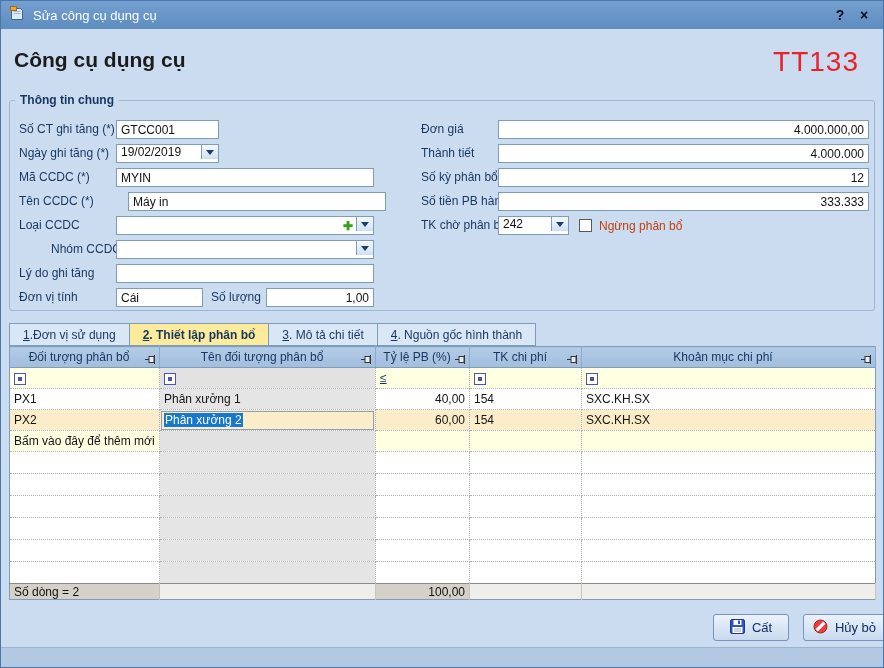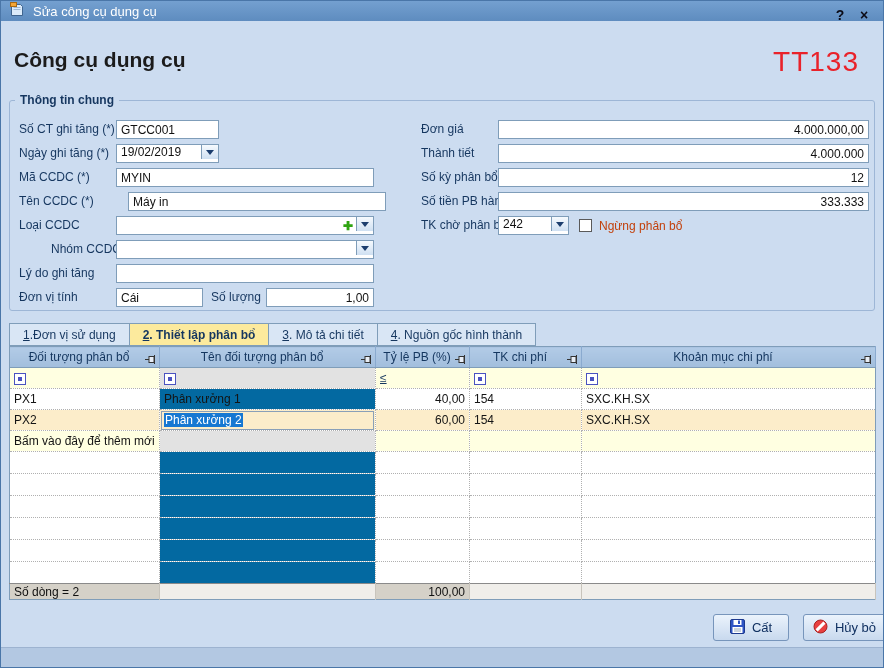--- a/index.html
+++ b/index.html
@@ -3,21 +3,21 @@
 <meta charset="utf-8">
 <style>
   html,body{margin:0;padding:0;background:#8aa7c8;}
   *{box-sizing:border-box;}
   .window{
     position:relative;width:884px;height:668px;overflow:hidden;
     background:#ccdcf0;border:1px solid #4a76a8;
     font-family:"Liberation Sans", sans-serif;color:#15365f;
   }
   
-  .titlebar{position:absolute;left:0;top:0;right:0;height:20px;
+  .titlebar{position:absolute;left:0;top:0;right:0;height:28px;
     background:linear-gradient(#74a0d0,#5e8cbf);display:flex;align-items:center;padding:0 8px;}
   .titlebar .title{color:#ffffff;font-size:13px;margin-left:8px;}
   .tb-btn{position:absolute;top:0;height:28px;line-height:28px;color:#0b0b16;font-weight:bold;font-size:14px;cursor:pointer;text-align:center;width:18px;}
   .tb-help{right:34px;}
   .tb-close{right:10px;}
   
   .page-title{position:absolute;left:13px;top:47px;font-size:21px;font-weight:bold;color:#1b1b1b;}
   .badge{position:absolute;right:24px;top:45px;font-size:28px;color:#e9222a;letter-spacing:1px;}
   
   .group{position:absolute;left:8px;top:99px;width:866px;height:211px;border:1px solid #9db6d6;border-radius:3px;}
@@ -49,21 +49,21 @@
        border-right:1px solid #8aaacf;border-bottom:1px solid #7f9db9;position:relative;text-align:center;
        padding:0 15px 0 4px;white-space:nowrap;overflow:hidden;cursor:pointer;}
   .pin{position:absolute;right:3px;top:6px;}
   .grid td{height:21px;border-right:1px dotted #b0b0b0;border-bottom:1px dotted #b0b0b0;
        padding:0 4px;white-space:nowrap;overflow:hidden;background:#fff;color:#141414;}
   .grid tr.filterrow td{background:#ffffe1;}
   .grid tr.filterrow td.c2{background:#e2e2e2;}
   .fbox{display:inline-block;width:12px;height:12px;border:1px solid #4a52c0;background:#fff;position:relative;vertical-align:middle;cursor:pointer;}
   .fbox::after{content:"";position:absolute;left:3px;top:3px;width:4px;height:4px;background:#4a52c0;}
   .le{color:#14365f;text-decoration:underline;}
-  .grid td.c2{background:#0369a1;}
+  .grid td.c2{background:#e5e5e5;}
   .grid td.num{text-align:right;}
   .grid tr.selected td{background:#fcedca;}
   .grid tr.selected td.c2{background:#fcedca;padding:0 1px;}
   .editbox{height:19px;border:1px solid #8aa0b8;display:flex;align-items:center;padding:0 2px;background:#fcedca;}
   .sel{background:#1678d2;color:#fff;padding:0 1px;}
   .grid tr.addrow td{background:#ffffe1;}
   .grid tr.addrow td.c2{background:#e2e2e2;}
   .grid tr.empty td{height:22px;}
   .grid tfoot td{height:16px;background:#f0eeea;border-top:1px solid #8a8a8a;border-bottom:none;
        border-right:1px solid #c8c4bc;color:#101010;}

